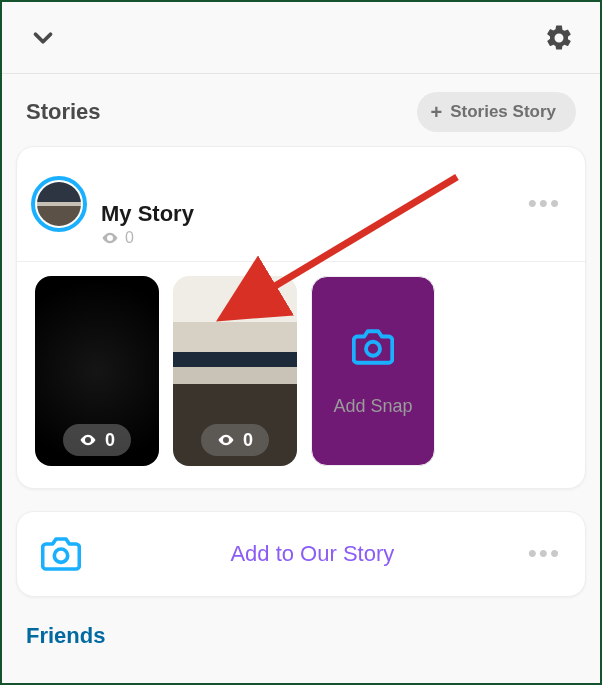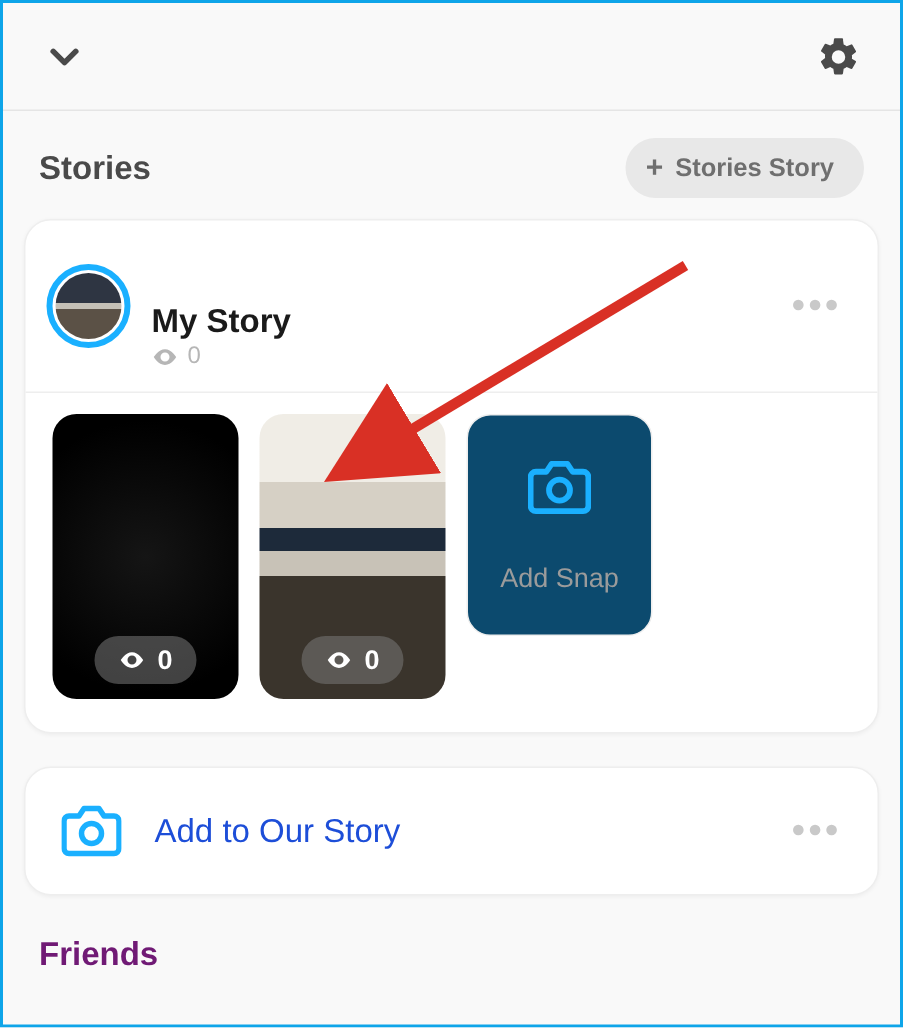--- a/index.html
+++ b/index.html
@@ -1,17 +1,17 @@
 <!DOCTYPE html>
 <html><head>
 <meta charset="utf-8">
 <style>
   * { box-sizing: border-box; margin: 0; padding: 0; }
   html, body { width: 602px; height: 685px; font-family: -apple-system, Helvetica, Arial, sans-serif; background: #f9f9f9; }
-  .app { width:602px; height:685px; border:2px solid #0ea5e9; background:#f9f9f9; overflow:hidden; position:relative; }
+  .app { width:602px; height:685px; border:2px solid #14532d; background:#f9f9f9; overflow:hidden; position:relative; }
   
   
   .topbar { height:72px; display:flex; align-items:center; justify-content:space-between; padding:0 26px; border-bottom:1px solid #e5e5e5; }
   .chev svg, .gear svg { display:block; }
   .chev, .gear { cursor:pointer; }
 
   
   .sec-head { display:flex; align-items:center; justify-content:space-between; padding: 18px 24px 10px 24px;}
   .sec-title { font-size:22px; font-weight:700; color:#4a4a4a; }
   .pill { background:#e8e8e8; border-radius:22px; height:40px; padding:0 20px 0 14px; display:flex; align-items:center; gap:8px; cursor:pointer; color:#6f6f6f; font-weight:600; font-size:17px;}
@@ -32,30 +32,30 @@
   .divider { height:1px; background:#eee; }
 
   
   .thumbs { display:flex; gap:14px; padding:14px 18px 22px 18px; }
   .thumb { width:124px; height:190px; border-radius:16px; position:relative; overflow:hidden; cursor:pointer;}
   .thumb .badge { position:absolute; left:50%; bottom:10px; transform:translateX(-50%); background:rgba(120,120,120,.55); color:#fff; border-radius:18px; height:32px; padding:0 16px; display:flex; align-items:center; gap:8px; font-weight:700; font-size:18px;}
   .thumb1 { background: radial-gradient(circle at 50% 50%, #151515 0%, #000 80%); }
   .thumb2 { background:
       linear-gradient(#f0ede6 0 24%, #d6d0c5 24% 40%, #1d2a3a 40% 48%, #c8c2b7 48% 57%, #3a342c 57% 100%);
   }
-  .addthumb { border:1px solid #eee; border-radius:16px; width:124px; height:148px; display:flex; flex-direction:column; align-items:center; justify-content:center; gap:24px; background:#0c4a6e; cursor:pointer;}
+  .addthumb { border:1px solid #eee; border-radius:16px; width:124px; height:190px; display:flex; flex-direction:column; align-items:center; justify-content:center; gap:24px; background:#701a75; cursor:pointer;}
   .addthumb .lbl { color:#9b9b9b; font-size:18px; }
 
   
   .card2 { background:#fff; margin:22px 14px 0 14px; border-radius:18px; box-shadow:0 1px 3px rgba(0,0,0,.05); border:1px solid #eee; display:flex; align-items:center; padding:16px 18px;}
   .cam-circle { width:52px; height:52px; border-radius:50%; display:flex; align-items:center; justify-content:center; flex:0 0 auto;}
-  .card2 .title { margin-left:16px; flex:1; font-size:22px; color:#1d4ed8; }
+  .card2 .title { margin-left:16px; flex:1; font-size:22px; color:#8b5cf6;text-align:center; }
   
   .friends-head { padding:26px 24px 0 24px;}
-  .friends-title { font-size:22px; font-weight:700; color:#701a75; }
+  .friends-title { font-size:22px; font-weight:700; color:#0369a1; }
 
   
   .arrow-wrap { position:absolute; left:0; top:0; pointer-events:none;}
 
   
   .eye { display:inline-flex; }
 </style>
 </head>
 <body>
 

